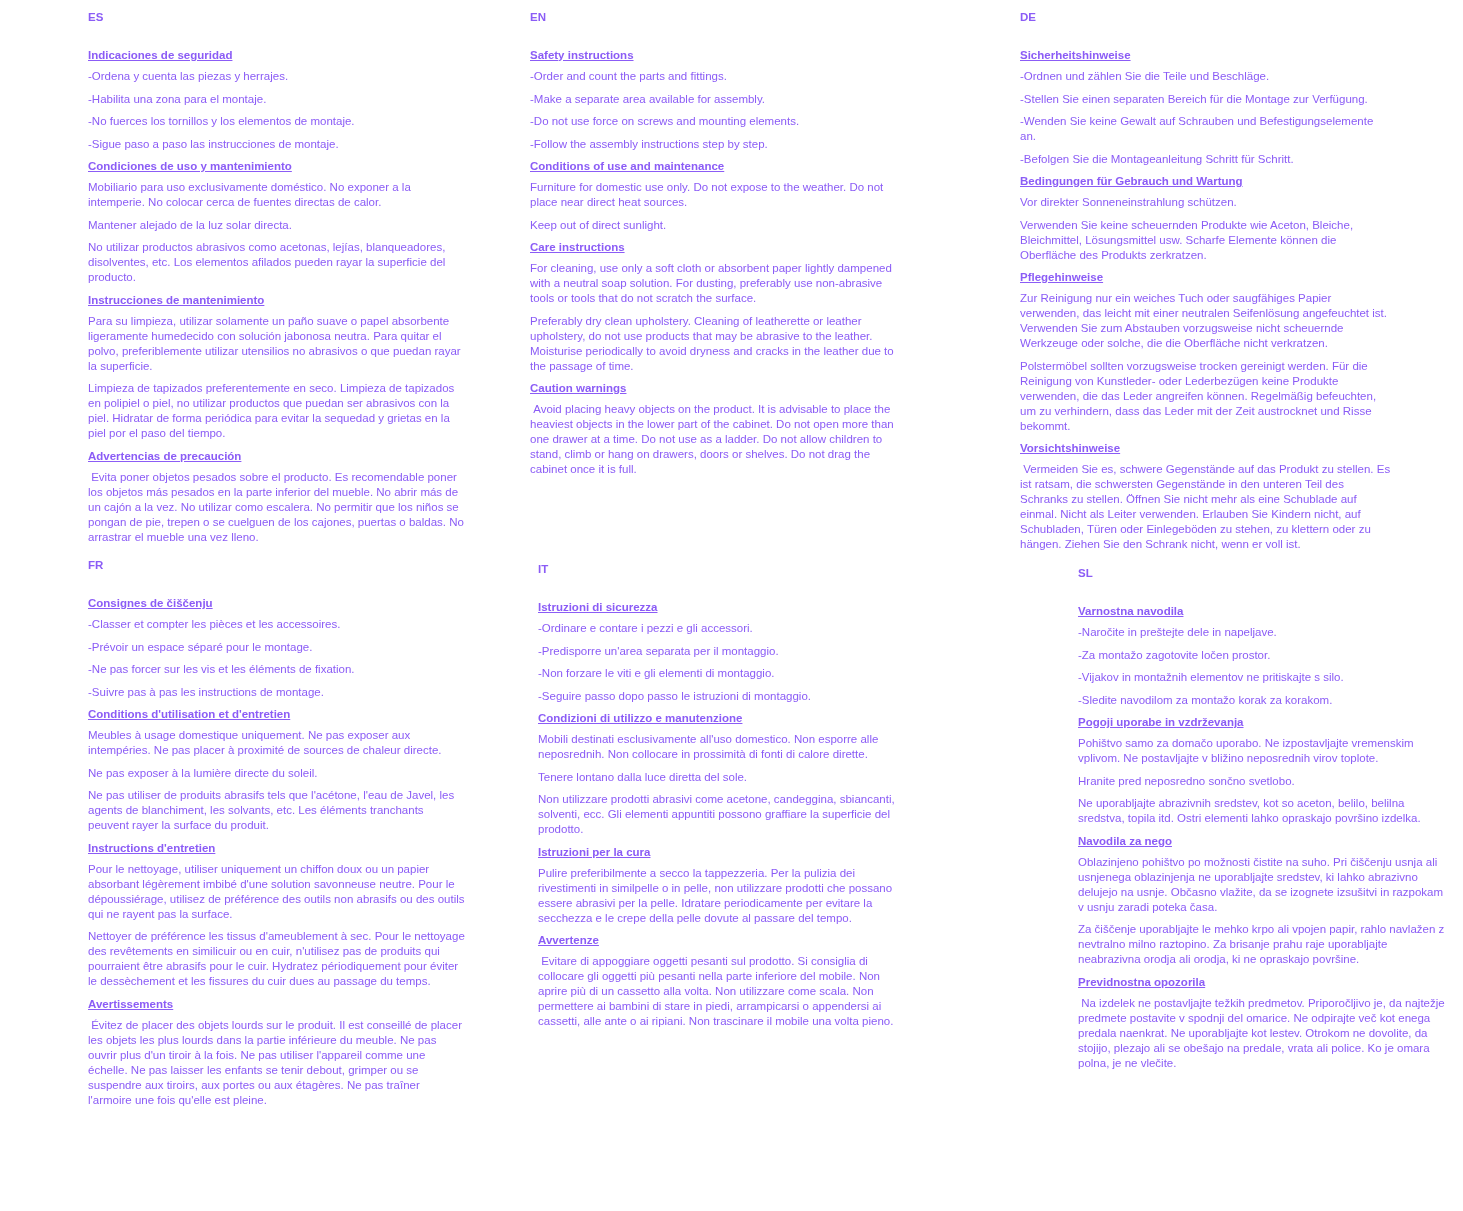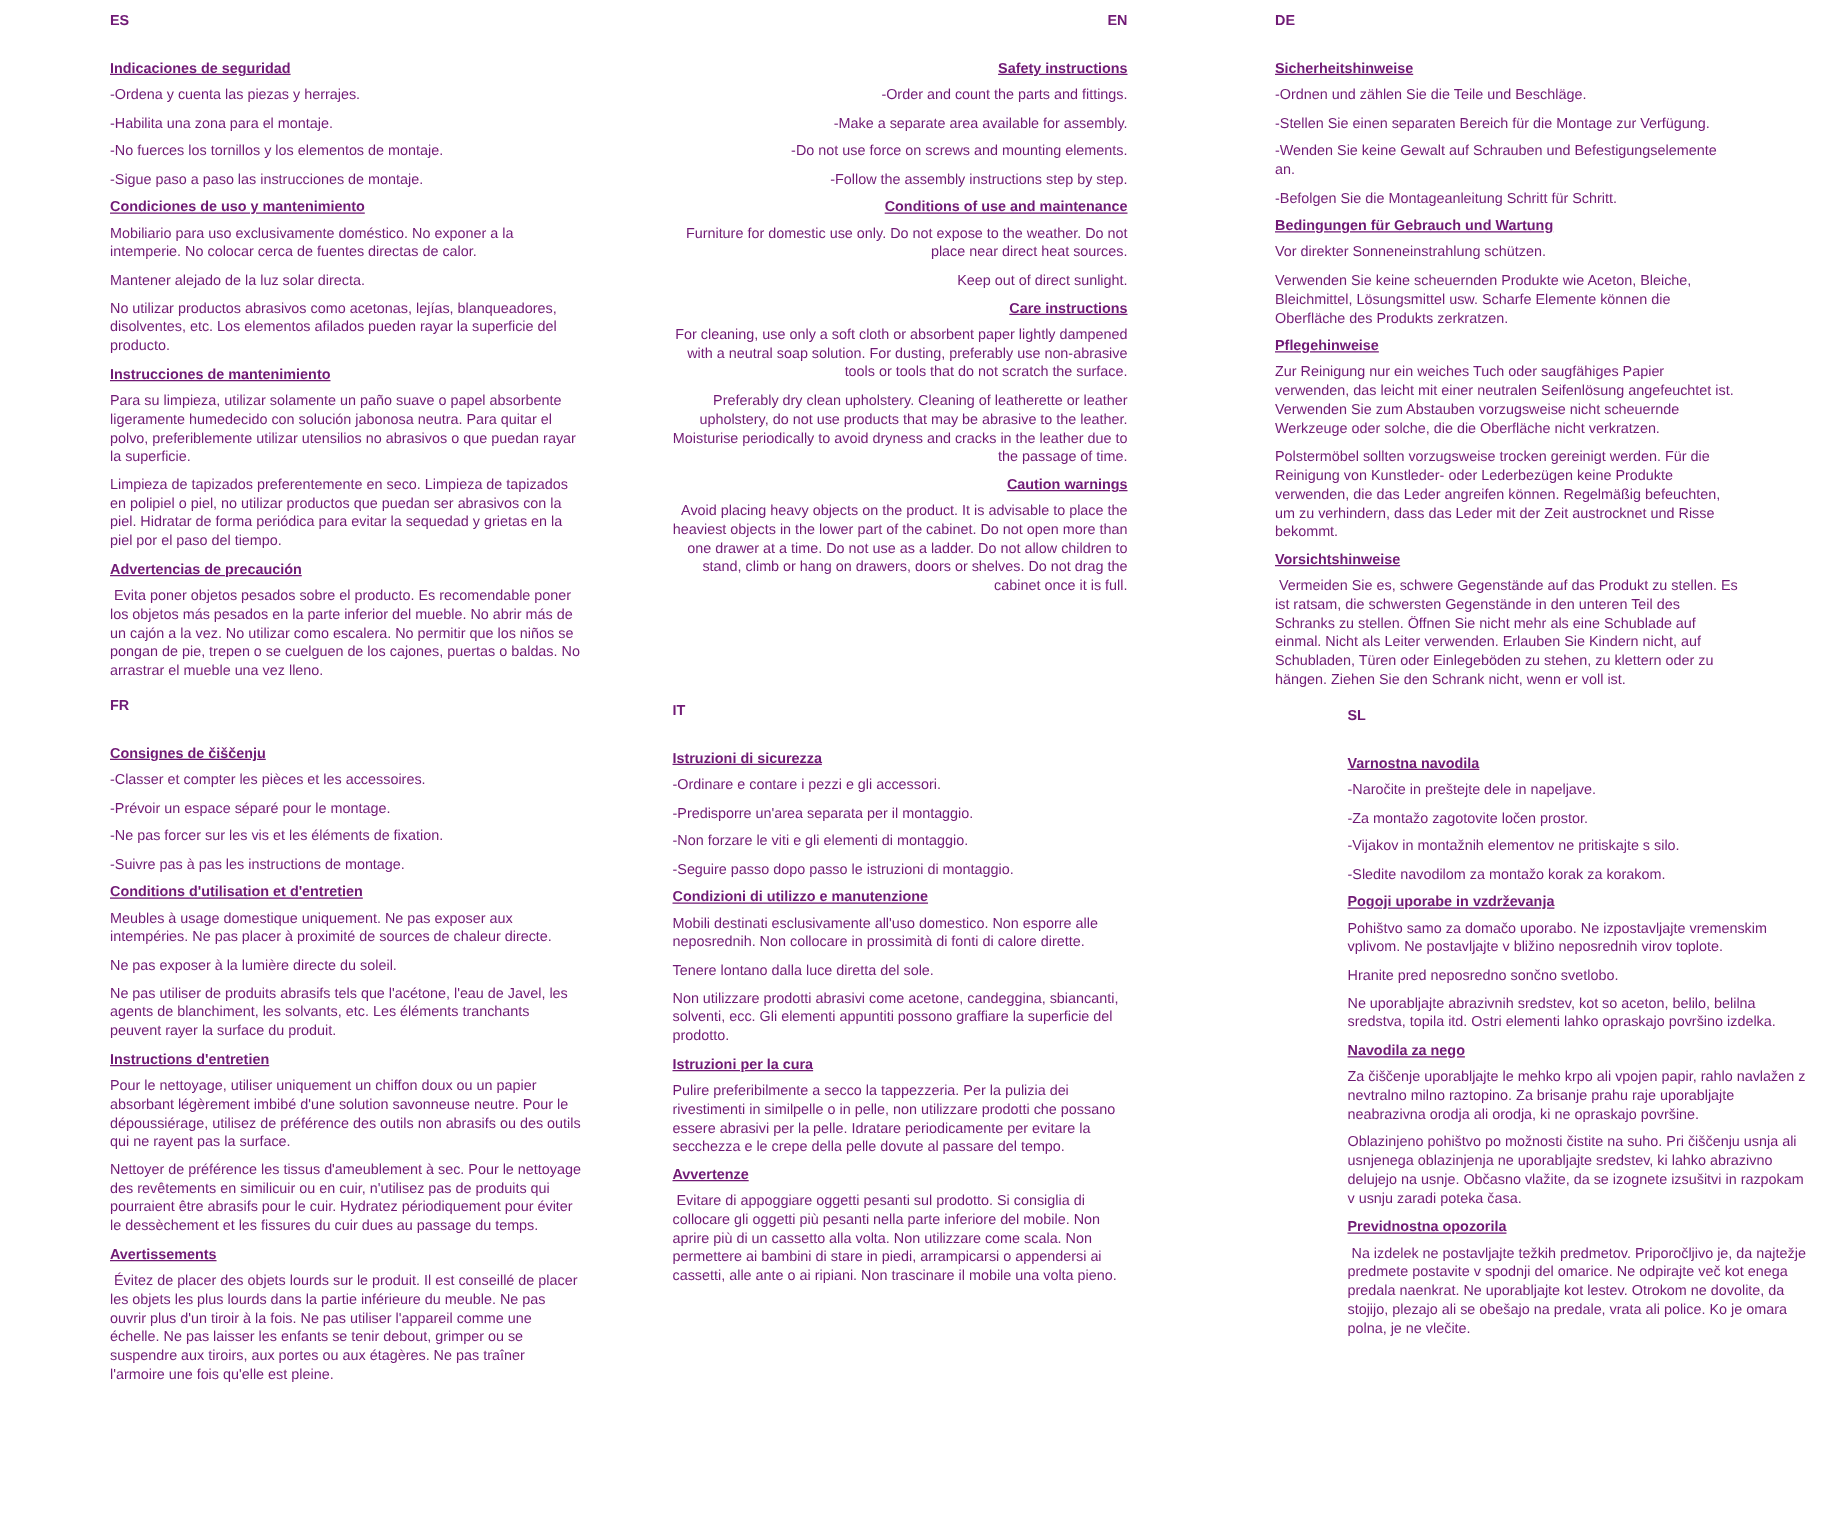--- a/index.html
+++ b/index.html
@@ -2,33 +2,33 @@
 <html><head>
 <meta charset="utf-8">
 <style>
   html, body { margin: 0; padding: 0; background: #ffffff; }
   #page {
     position: relative;
     width: 1463px;
     height: 1211px;
     background: #ffffff;
     font-family: "Liberation Sans", sans-serif;
-    color: #701a75;
+    color: #8b5cf6;
     overflow: hidden;
   }
   .col { position: absolute; font-size: 11.5px; line-height: 15px; }
   .lang-code { font-weight: bold; font-size: 11.5px; margin-bottom: 23px; }
   .heading {
     font-weight: bold;
     text-decoration: underline;
     margin-bottom: 6px;
   }
   .para { margin-bottom: 7.5px; white-space: pre-wrap; }
   .col-es { left: 88px;  top: 10px;  width: 378px; }
-  .col-en { left: 530px; top: 10px;  width: 372px; text-align: right; }
+  .col-en { left: 530px; top: 10px;  width: 372px; }
   .col-de { left: 1020px; top: 10px; width: 372px; }
   .col-fr { left: 88px;  top: 558px; width: 378px; }
   .col-it { left: 538px; top: 562px; width: 372px; }
   .col-sl { left: 1078px; top: 566px; width: 372px; }
 </style>
 </head>
 <body>
 
 <div id="page">
     <div class="col col-es">
@@ -118,18 +118,18 @@
       <div class="heading">Varnostna navodila</div>
       <div class="para">-Naročite in preštejte dele in napeljave.</div>
       <div class="para">-Za montažo zagotovite ločen prostor.</div>
       <div class="para">-Vijakov in montažnih elementov ne pritiskajte s silo.</div>
       <div class="para">-Sledite navodilom za montažo korak za korakom.</div>
       <div class="heading">Pogoji uporabe in vzdrževanja</div>
       <div class="para">Pohištvo samo za domačo uporabo. Ne izpostavljajte vremenskim vplivom. Ne postavljajte v bližino neposrednih virov toplote.</div>
       <div class="para">Hranite pred neposredno sončno svetlobo.</div>
       <div class="para">Ne uporabljajte abrazivnih sredstev, kot so aceton, belilo, belilna sredstva, topila itd. Ostri elementi lahko opraskajo površino izdelka.</div>
       <div class="heading">Navodila za nego</div>
+      <div class="para">Oblazinjeno pohištvo po možnosti čistite na suho. Pri čiščenju usnja ali usnjenega oblazinjenja ne uporabljajte sredstev, ki lahko abrazivno delujejo na usnje. Občasno vlažite, da se izognete izsušitvi in razpokam v usnju zaradi poteka časa.</div>
       <div class="para">Za čiščenje uporabljajte le mehko krpo ali vpojen papir, rahlo navlažen z nevtralno milno raztopino. Za brisanje prahu raje uporabljajte neabrazivna orodja ali orodja, ki ne opraskajo površine.</div>
-      <div class="para">Oblazinjeno pohištvo po možnosti čistite na suho. Pri čiščenju usnja ali usnjenega oblazinjenja ne uporabljajte sredstev, ki lahko abrazivno delujejo na usnje. Občasno vlažite, da se izognete izsušitvi in razpokam v usnju zaradi poteka časa.</div>
       <div class="heading">Previdnostna opozorila</div>
       <div class="para"> Na izdelek ne postavljajte težkih predmetov. Priporočljivo je, da najtežje predmete postavite v spodnji del omarice. Ne odpirajte več kot enega predala naenkrat. Ne uporabljajte kot lestev. Otrokom ne dovolite, da stojijo, plezajo ali se obešajo na predale, vrata ali police. Ko je omara polna, je ne vlečite.</div>
     </div>
   </div>
 
 </body></html>

